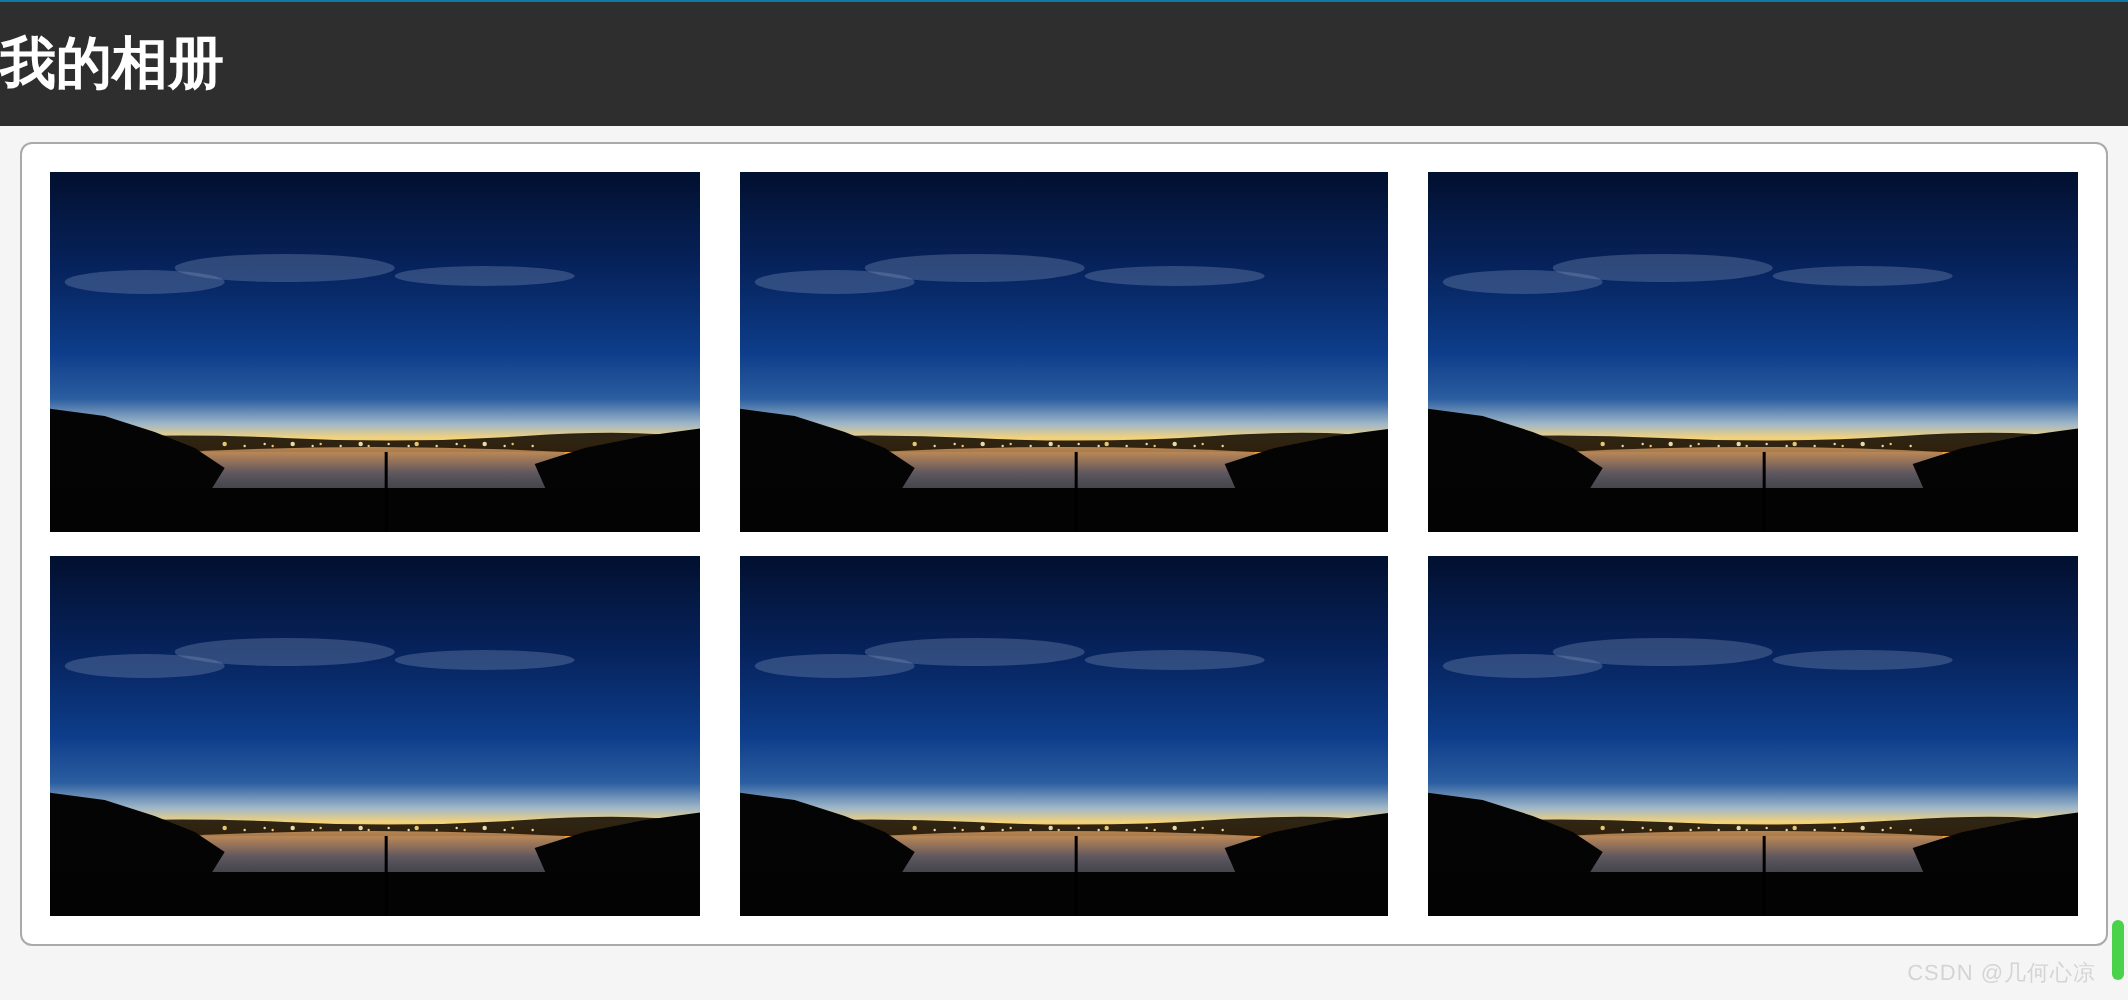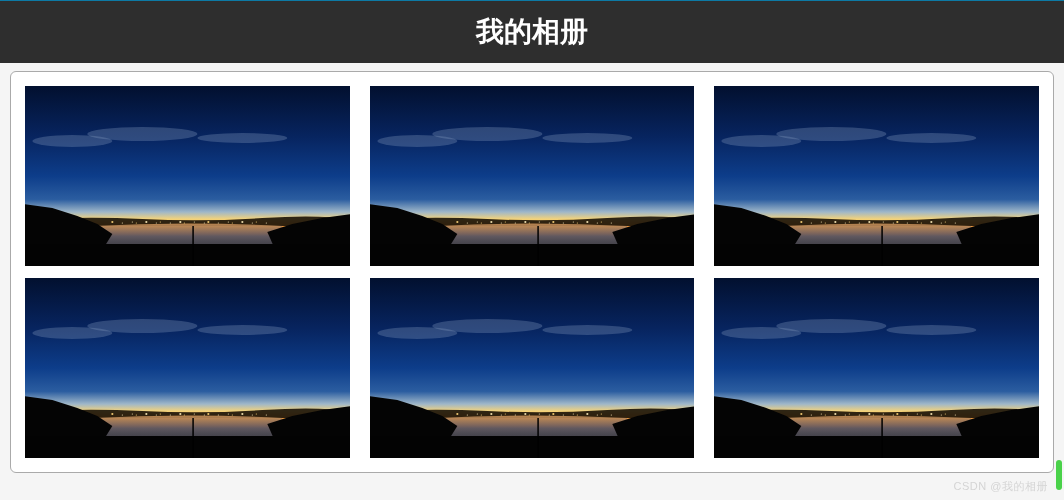--- a/index.html
+++ b/index.html
@@ -7,21 +7,20 @@
       width: 1064px;
       height: 500px;
       background: #f5f5f5;
       font-family: "Microsoft YaHei", Arial, sans-serif;
       overflow: hidden;
       position: relative;
     }
     .header {
       background: #2e2e2e;
       color: #fff;
-      text-align: center;
       padding: 12px 0;
       font-size: 28px;
       font-weight: bold;
       border-top: 1px solid #0d7aa5;
     }
     .gallery-container {
       margin: 8px 10px;
       border: 1px solid #aaa;
       border-radius: 6px;
       padding: 14px;
@@ -390,14 +389,14 @@
           <circle cx="220" cy="136" r="1.1" fill="#ffeebb" opacity="0.9"></circle>
           <circle cx="230" cy="137" r="0.6" fill="#ffeebb" opacity="0.9"></circle>
           <circle cx="234" cy="136" r="0.6" fill="#ffd77a" opacity="0.9"></circle>
           <circle cx="244" cy="137" r="0.6" fill="#ffeebb" opacity="0.9"></circle>
           <rect x="170" y="140" width="1.5" height="40" fill="#000"></rect>
         </svg>
       </div>
   </div>
 </div>
 
-<div class="watermark">CSDN @我的相册</div>
+<div class="watermark">CSDN @几何心凉</div>
 <div class="scrollbar-indicator"></div>
 
 </body></html>

